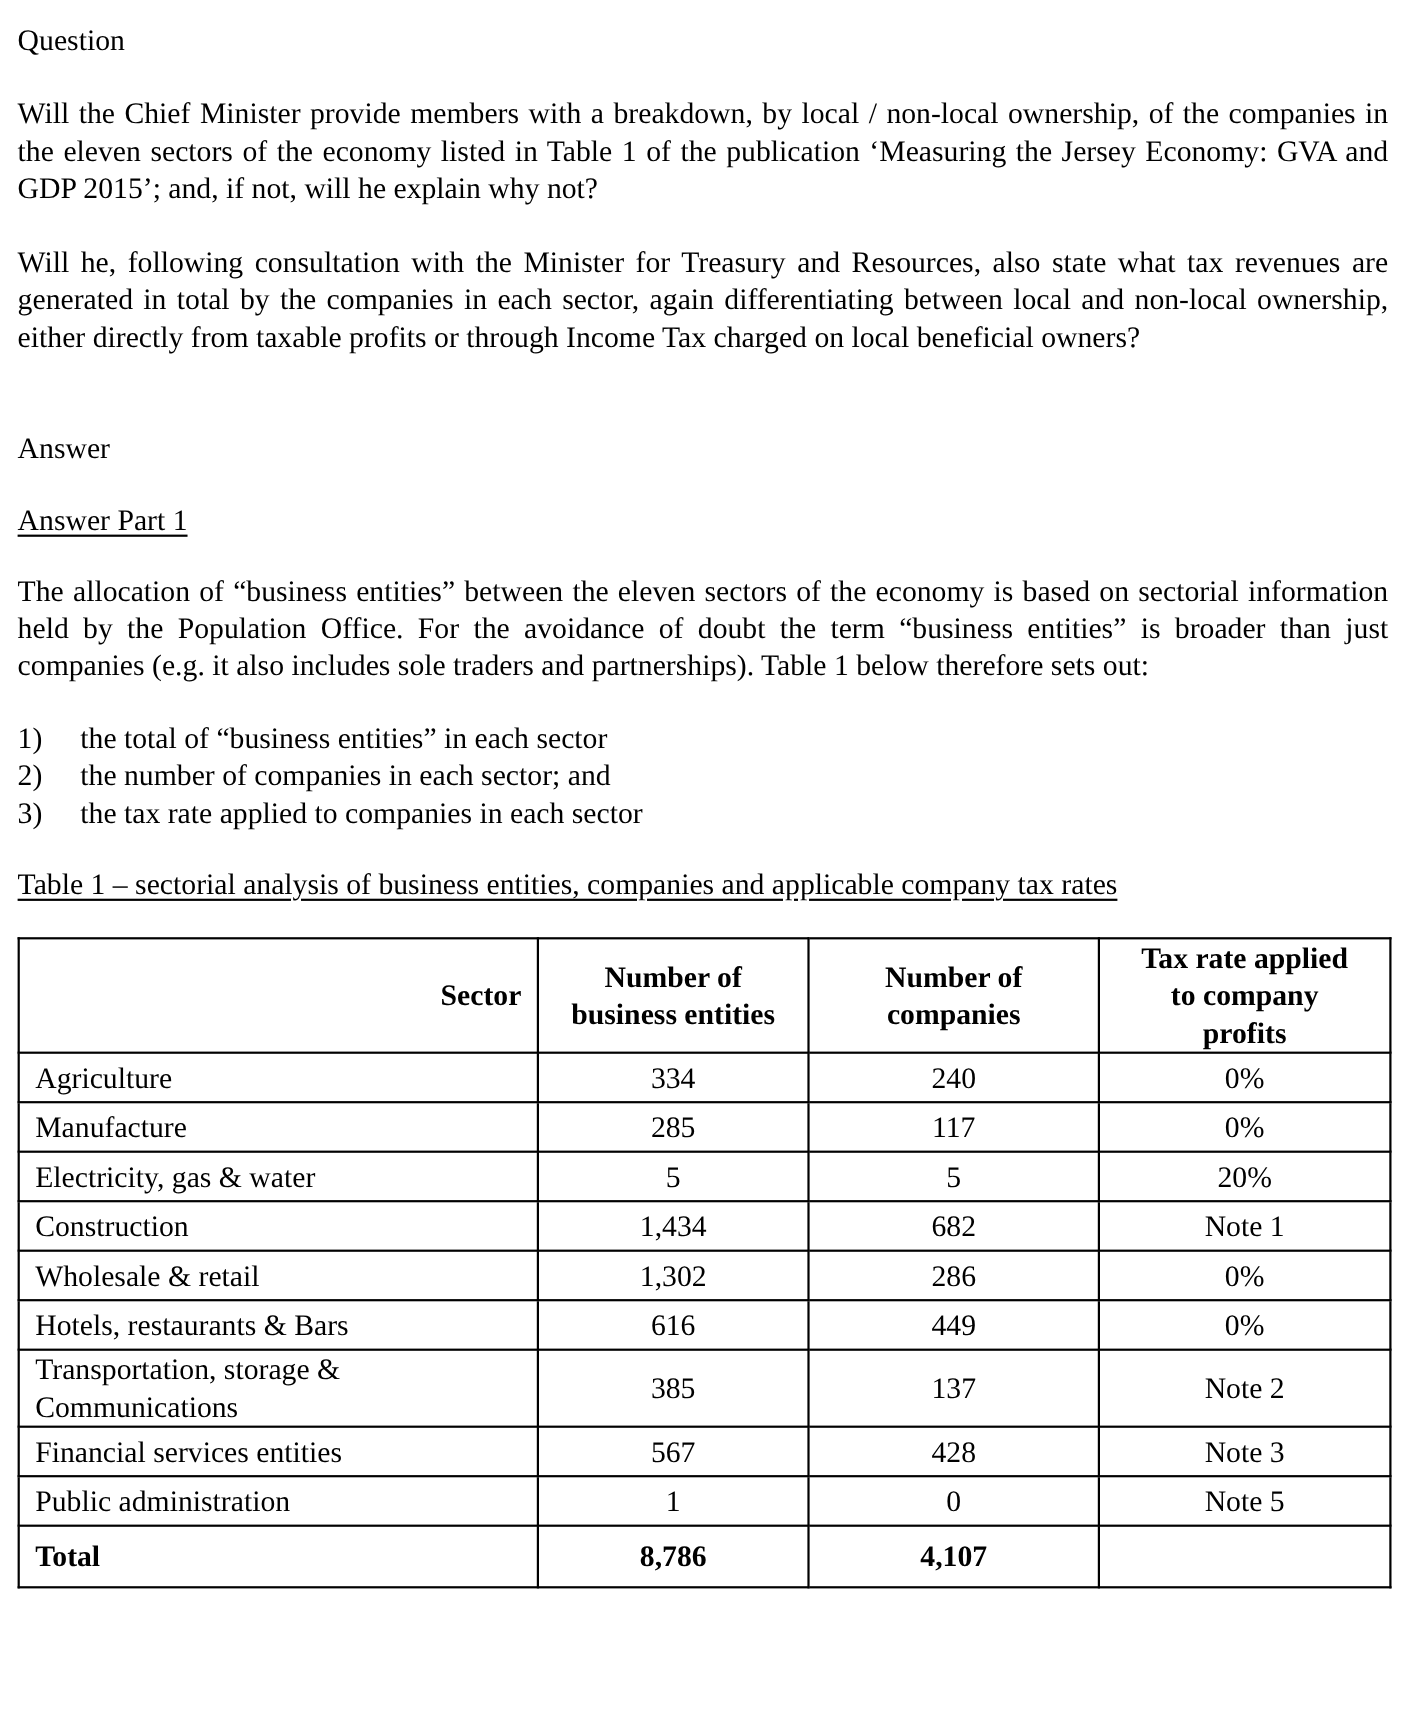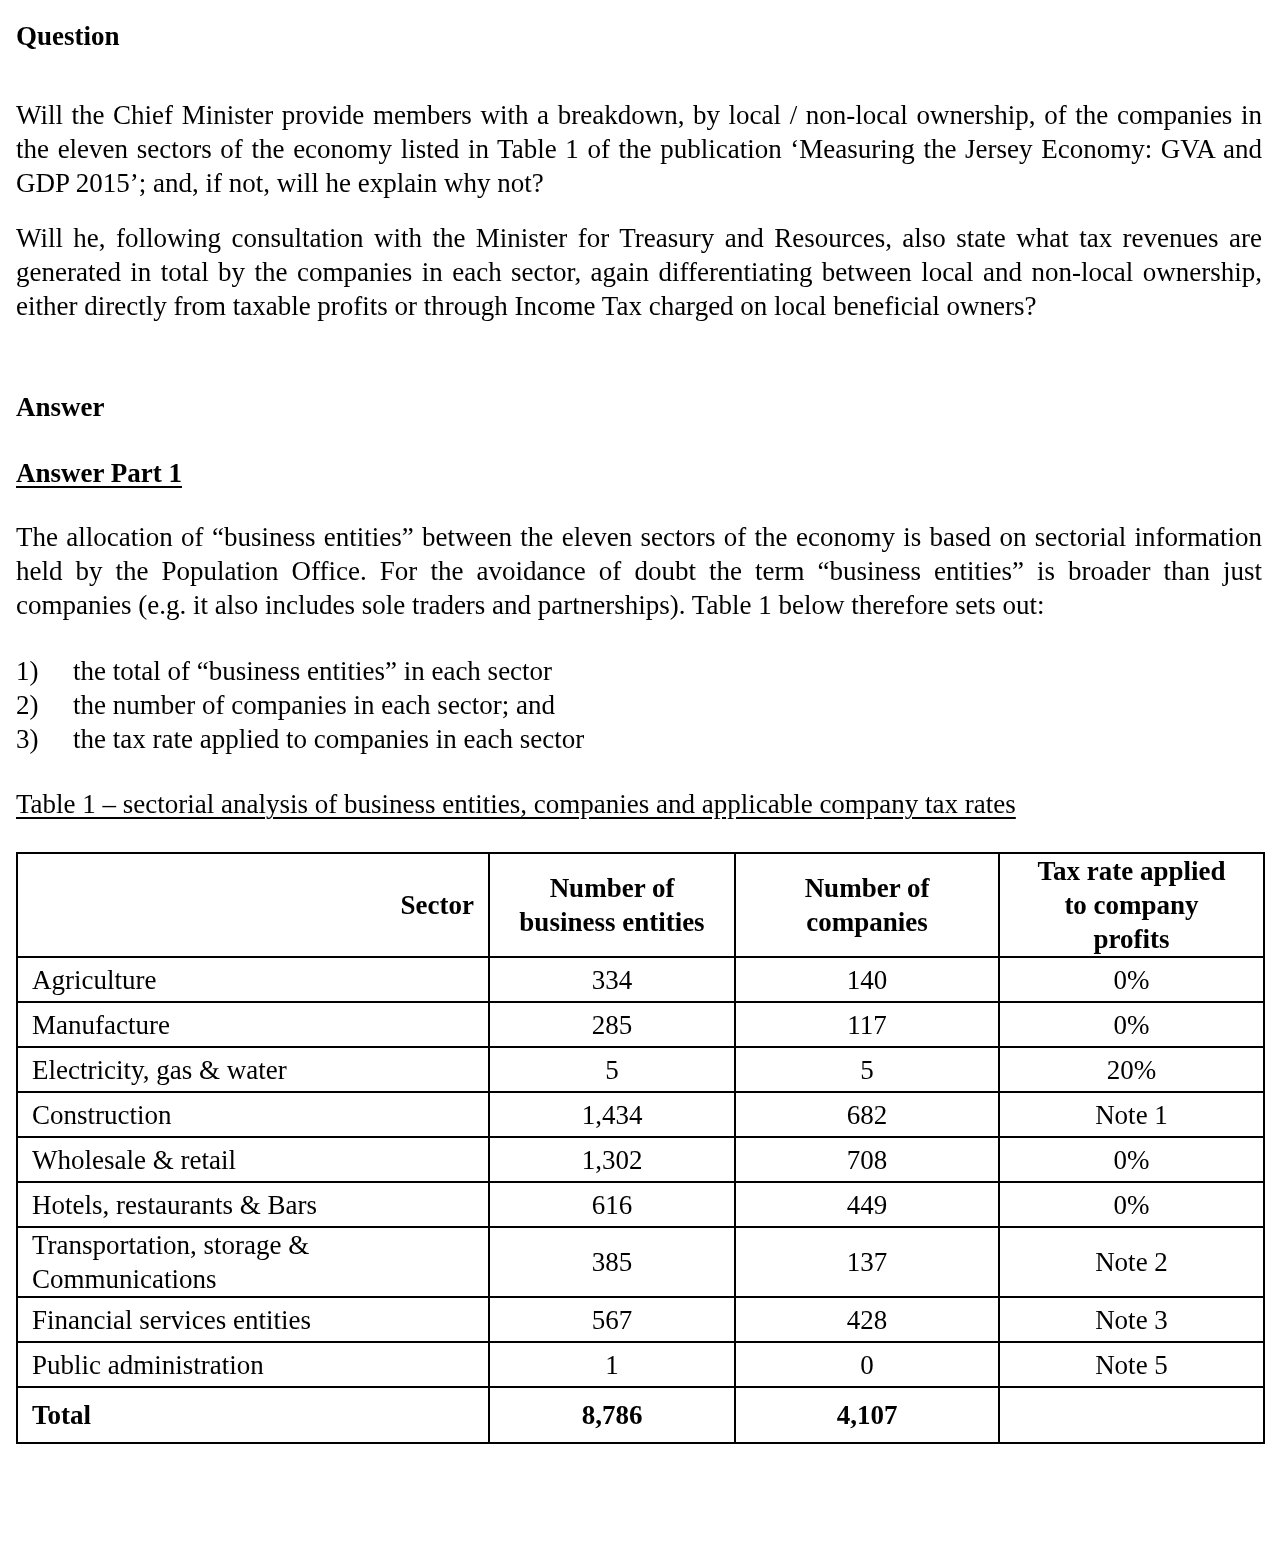--- a/index.html
+++ b/index.html
@@ -7,21 +7,21 @@
       width: 1280px;
       height: 1558px;
       position: relative;
       font-family: "Liberation Serif", "DejaVu Serif", serif;
       color: #000000;
       font-size: 27px;
       line-height: 34px;
       overflow: hidden;
     }
     .page { position: absolute; left: 16px; top: 0; width: 1246px; }
-    .h { font-weight: bold; margin: 0; }
+    .h { font-weight: normal; margin: 0; }
     .u { text-decoration: underline; text-decoration-thickness: 2px; text-underline-offset: 4px; }
     .para { text-align: justify; margin: 0; }
     .para.last { text-align-last: justify; }
     .abs { position: absolute; left: 0; width: 1246px; }
 
     ol.list { list-style: none; margin: 0; padding: 0; }
     ol.list li { display: flex; height: 34px; }
     ol.list .num { width: 57px; flex: 0 0 57px; }
 
     table.data {
@@ -55,21 +55,21 @@
 </head>
 <body>
 
 <div class="page">
 
   <div class="abs" style="top:19px;">
     <p class="h">Question</p>
   </div>
 
   <div class="abs" style="top:86px;">
-    <p class="para last" style="text-align-last:left;margin-top:12px;">Will the Chief Minister provide members with a breakdown, by local / non-local ownership, of the companies in the eleven sectors of the economy listed in Table 1 of the publication ‘Measuring the Jersey Economy: GVA and GDP 2015’; and, if not, will he explain why not?</p>
+    <p class="para last" style="text-align-last:left;">Will the Chief Minister provide members with a breakdown, by local / non-local ownership, of the companies in the eleven sectors of the economy listed in Table 1 of the publication ‘Measuring the Jersey Economy: GVA and GDP 2015’; and, if not, will he explain why not?</p>
   </div>
 
   <div class="abs" style="top:221px;">
     <p class="para">Will he, following consultation with the Minister for Treasury and Resources, also state what tax revenues are generated in total by the companies in each sector, again differentiating between local and non-local ownership, either directly from taxable profits or through Income Tax charged on local beneficial owners?</p>
   </div>
 
   <div class="abs" style="top:390px;">
     <p class="h">Answer</p>
   </div>
 
@@ -124,21 +124,21 @@
     <th>
       <span>Tax rate applied</span><br>
       <span>to company</span><br>
       <span>profits</span>
     </th>
   </tr>
 
   <tr class="row">
     <td>Agriculture</td>
     <td class="num">334</td>
-    <td class="num">140</td>
+    <td class="num">240</td>
     <td class="num">0%</td>
   </tr>
   <tr class="row">
     <td>Manufacture</td>
     <td class="num">285</td>
     <td class="num">117</td>
     <td class="num">0%</td>
   </tr>
   <tr class="row">
     <td>Electricity, gas &amp; water</td>
@@ -148,21 +148,21 @@
   </tr>
   <tr class="row">
     <td>Construction</td>
     <td class="num">1,434</td>
     <td class="num">682</td>
     <td class="num">Note 1</td>
   </tr>
   <tr class="row">
     <td>Wholesale &amp; retail</td>
     <td class="num">1,302</td>
-    <td class="num">708</td>
+    <td class="num">286</td>
     <td class="num">0%</td>
   </tr>
   <tr class="row">
     <td>Hotels, restaurants &amp; Bars</td>
     <td class="num">616</td>
     <td class="num">449</td>
     <td class="num">0%</td>
   </tr>
   <tr class="row tall">
     <td>

